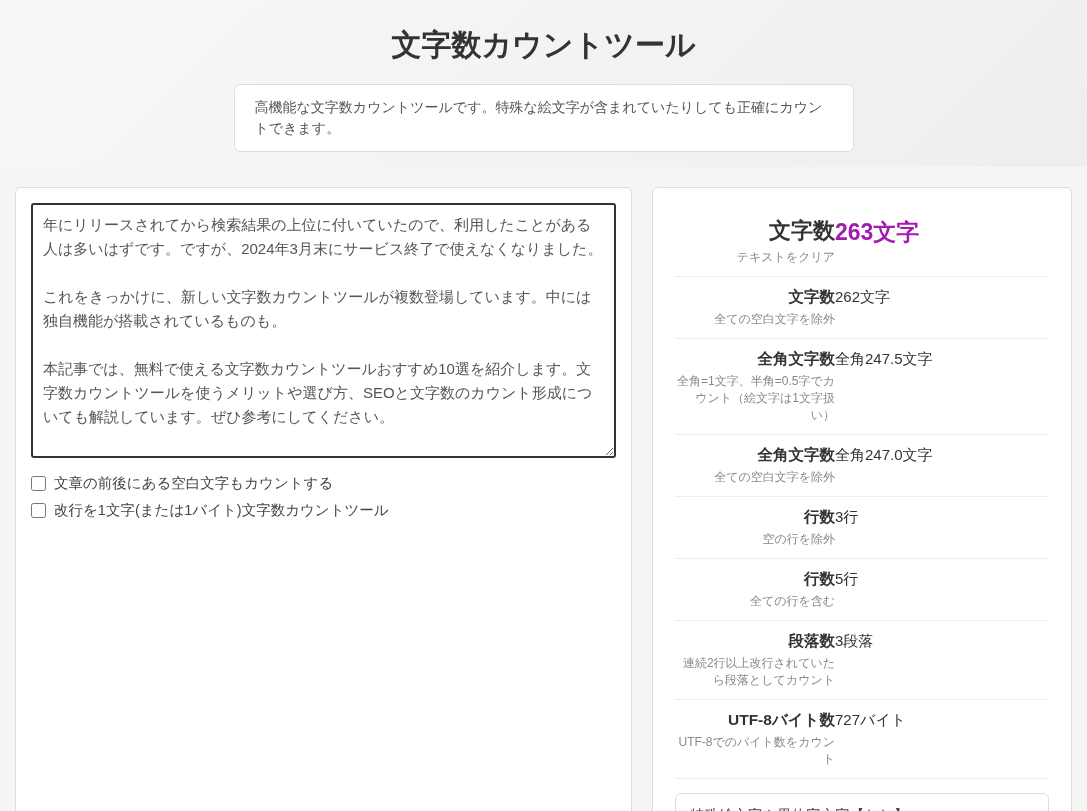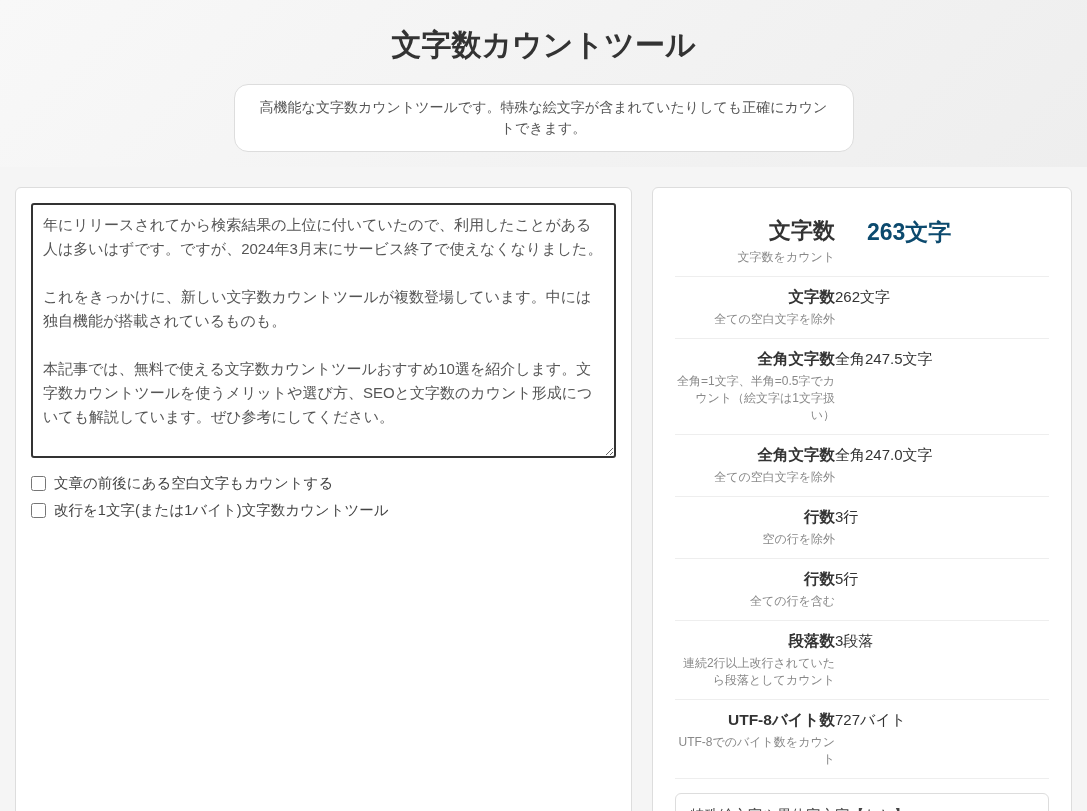--- a/index.html
+++ b/index.html
@@ -18,24 +18,24 @@
     .header h1 {
       font-size: 30px;
       font-weight: bold;
       color: #333;
       margin-bottom: 18px;
     }
     .description-box {
       display: inline-block;
       background: #fff;
       border: 1px solid #ddd;
-      border-radius: 14px;
+      border-radius: 6px;
       padding: 12px 20px;
       max-width: 620px;
-      text-align: center;
+      text-align: left;
       font-size: 14px;
       color: #555;
       line-height: 1.5;
     }
     .main-container {
       display: flex;
       gap: 20px;
       padding: 20px 15px;
     }
     .left-panel {
@@ -115,22 +115,21 @@
     }
     .stat-value {
       font-size: 15px;
       color: #333;
       margin-top: 1px;
     }
     .stat-row.featured .stat-label { font-size: 22px; }
     .stat-row.featured .stat-value {
       font-size: 23px;
       font-weight: bold;
-      color: #0c4a6e;
-      margin-left: 32px;
+      color: #a21caf;
     }
     .special-box {
       margin-top: 14px;
       border: 1px solid #ddd;
       border-radius: 6px;
       padding: 12px 14px;
     }
     .special-title {
       font-size: 14.5px;
       color: #444;
@@ -161,21 +160,21 @@
         <input type="checkbox" style="">
         <span>改行を1文字(または1バイト)文字数カウントツール</span>
       </label>
     </div>
   </div>
 
   <div class="right-panel">
     <div class="stat-row featured">
       <div class="stat-left">
         <div class="stat-label">文字数</div>
-        <div class="stat-sublabel">文字数をカウント</div>
+        <div class="stat-sublabel">テキストをクリア</div>
       </div>
       <div class="stat-value">263文字</div>
     </div>
     <div class="stat-row">
       <div class="stat-left">
         <div class="stat-label">文字数</div>
         <div class="stat-sublabel">全ての空白文字を除外</div>
       </div>
       <div class="stat-value">262文字</div>
     </div>

